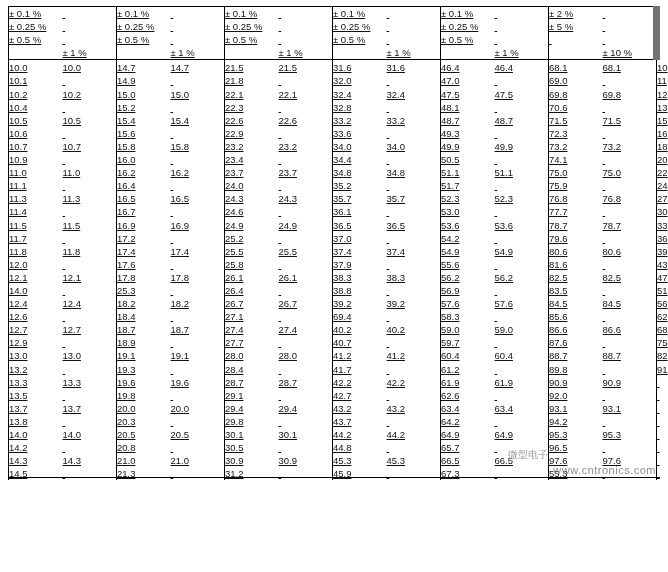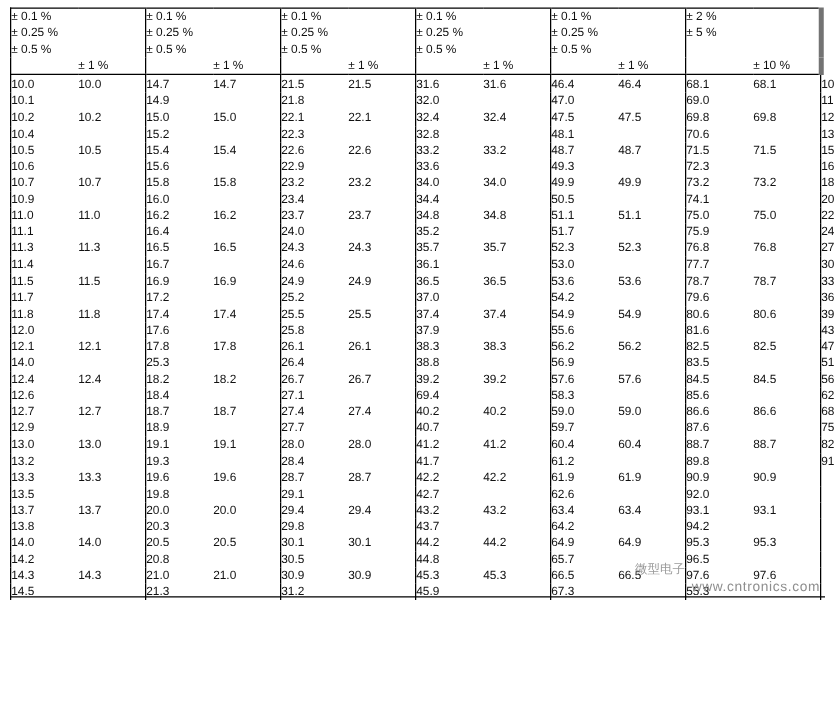--- a/index.html
+++ b/index.html
@@ -14,20 +14,21 @@
     color: #111111;
     position: relative;
     overflow: hidden;
   }
   #sheet {
     width: 668px;
     height: 484px;
     box-sizing: border-box;
     padding: 6px 8px 4px 8px;
     position: relative;
+    text-decoration: underline;
   }
   table.res {
     border-collapse: collapse;
     width: 652px;
     table-layout: fixed;
   }
   table.res td, table.res th {
     padding: 0;
     margin: 0;
     font-weight: normal;
@@ -43,21 +44,21 @@
     line-height: 12.2px;
     padding: 2px 0 1px 5px;
     vertical-align: top;
     color: #111;
   }
   .hdr-cell div { white-space: nowrap; }
   .grp {
     border-left: 1px solid #000;
   }
   .grp-last {
-    border-right: 4px solid #737373;
+    border-right: 7px solid #737373;
   }
   .hdr-row td {
     border-top: 1px solid #000;
   }
   .hdr-sub td {
     border-bottom: 1px solid #000;
   }
   .body-row td {
     padding: 0 0 0 5px;
   }

